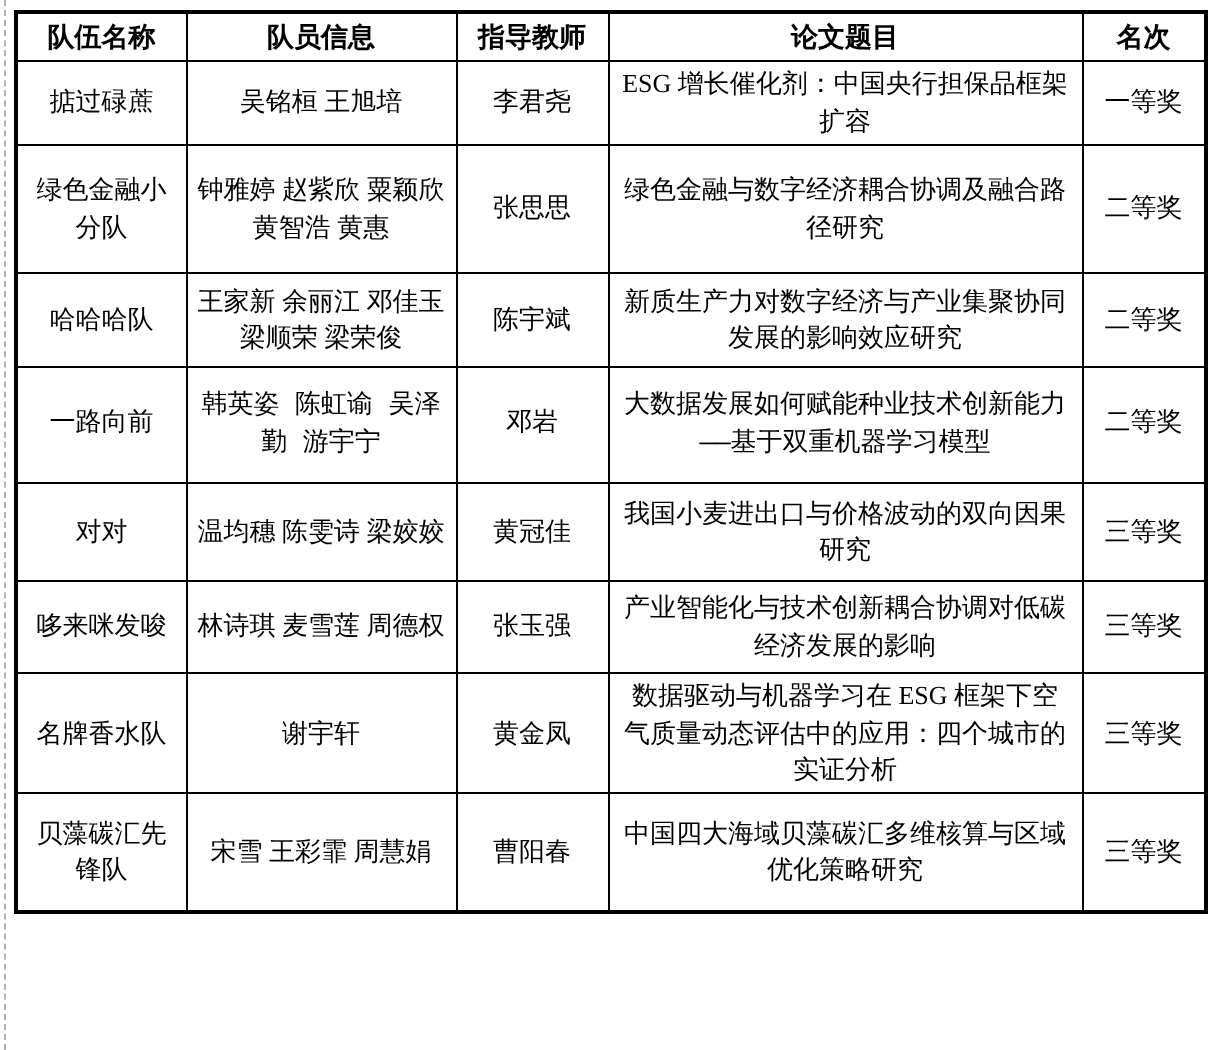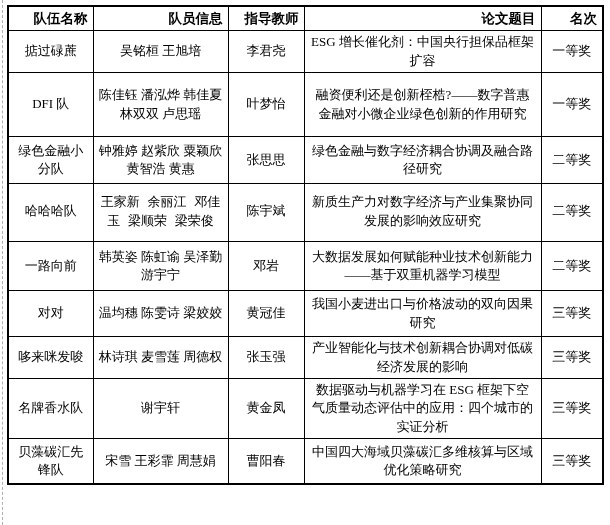--- a/index.html
+++ b/index.html
@@ -42,21 +42,20 @@
     vertical-align: middle;
     font-size: 13px;
     line-height: 1.42;
     padding: 2px 5px;
     word-break: break-all;
     overflow: hidden;
   }
   .awards-table th {
     font-weight: bold;
     font-size: 13.5px;
-    text-align: right;
   }
   
   col.c-team    { width: 85px; }
   col.c-members { width: 135px; }
   col.c-advisor { width: 76px; }
   col.c-title   { width: 237px; }
   col.c-rank    { width: 62px; }
   
   thead tr             { height: 23px; }
   tbody tr:nth-child(1)  { height: 40px; margin-top: 40px; }
@@ -92,27 +91,20 @@
         <th>论文题目</th>
         <th>名次</th>
       </tr>
     </thead>
     <tbody>
       <tr>
         <td>掂过碌蔗</td>
         <td>吴铭桓 王旭培</td>
         <td>李君尧</td>
         <td>ESG 增长催化剂：中国央行担保品框架扩容</td>
-        <td>一等奖</td>
-      </tr>
-      <tr>
-        <td>DFI 队</td>
-        <td>陈佳钰 潘泓烨 韩佳夏 林双双 卢思瑶</td>
-        <td>叶梦怡</td>
-        <td>融资便利还是创新桎梏?——数字普惠金融对小微企业绿色创新的作用研究</td>
         <td>一等奖</td>
       </tr>
       <tr>
         <td>绿色金融小分队</td>
         <td>钟雅婷 赵紫欣 粟颖欣 黄智浩 黄惠</td>
         <td>张思思</td>
         <td>绿色金融与数字经济耦合协调及融合路径研究</td>
         <td>二等奖</td>
       </tr>
       <tr>

